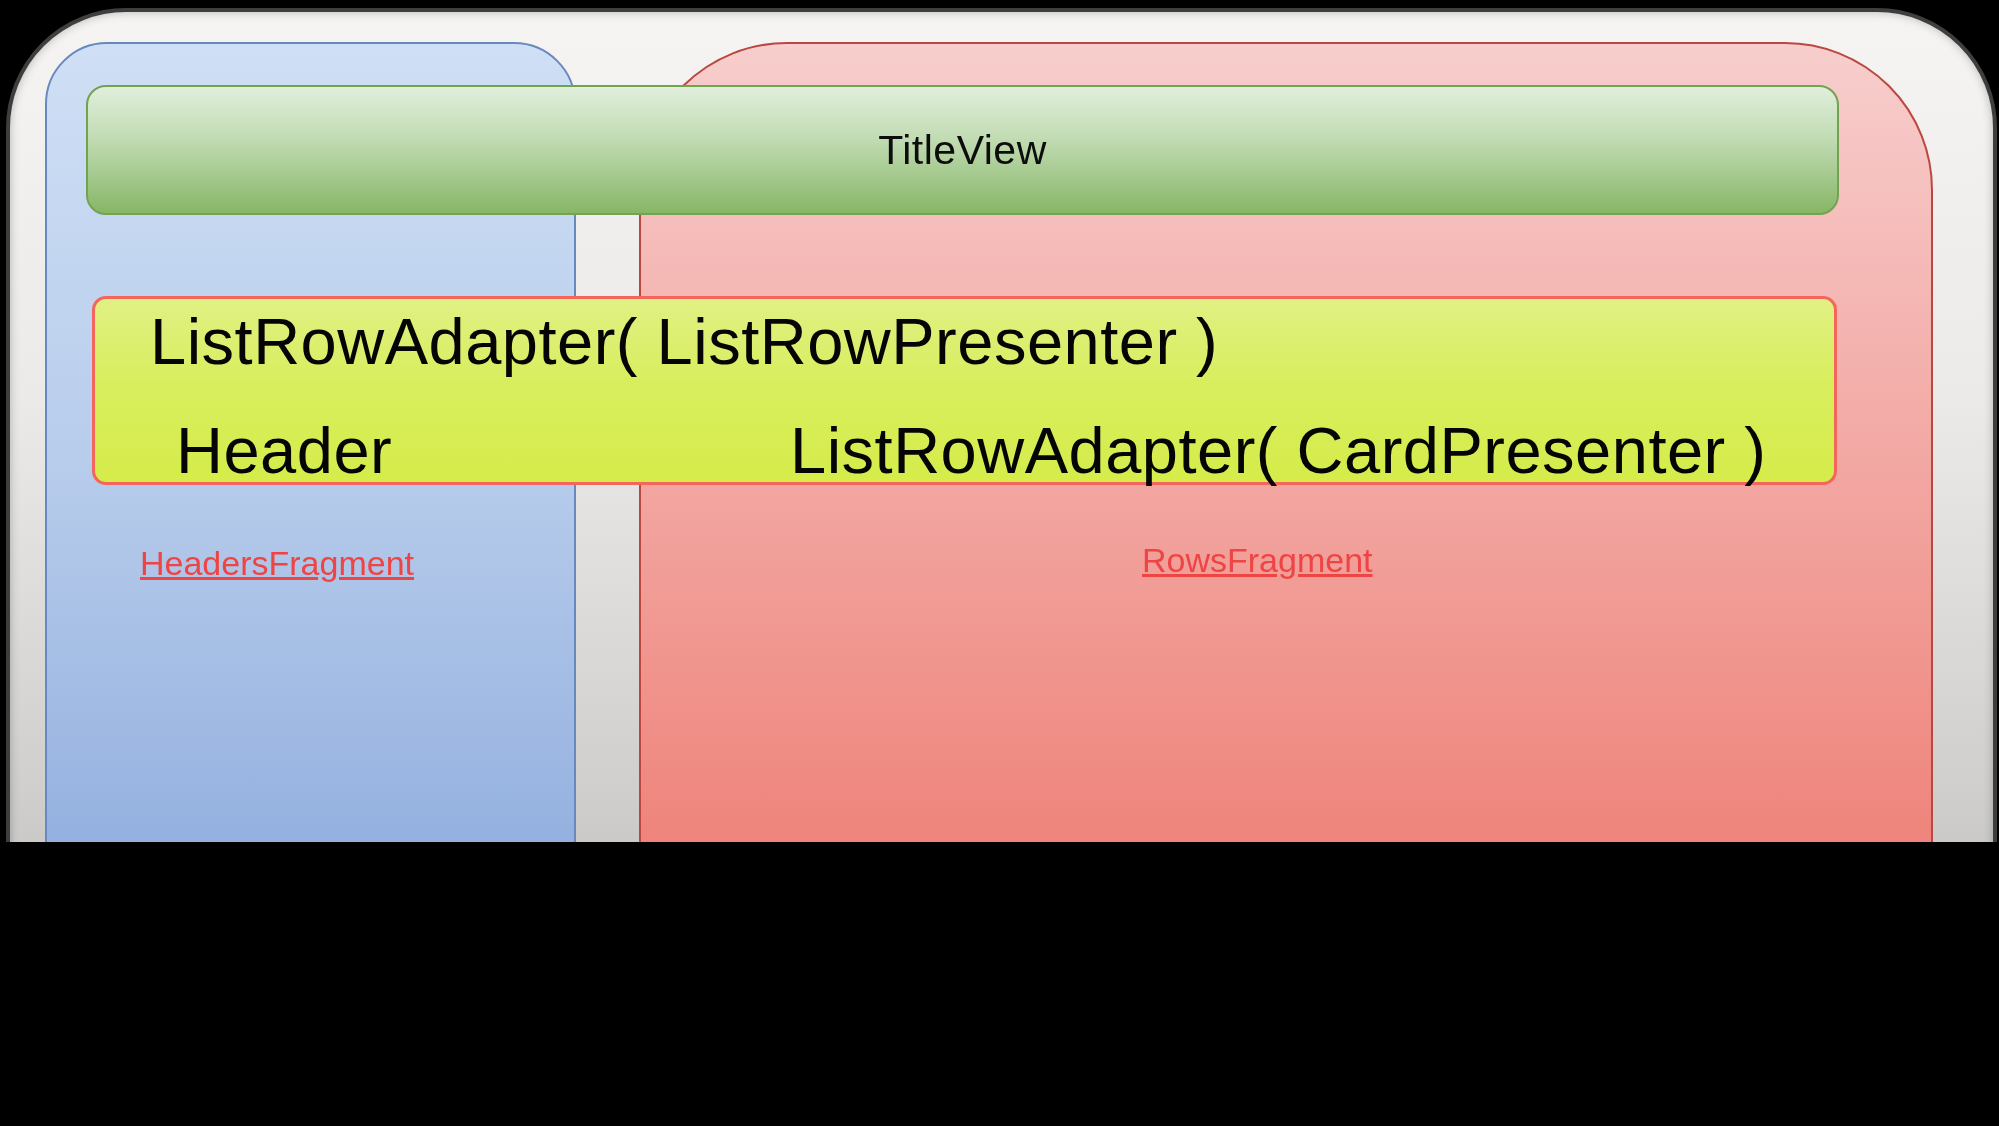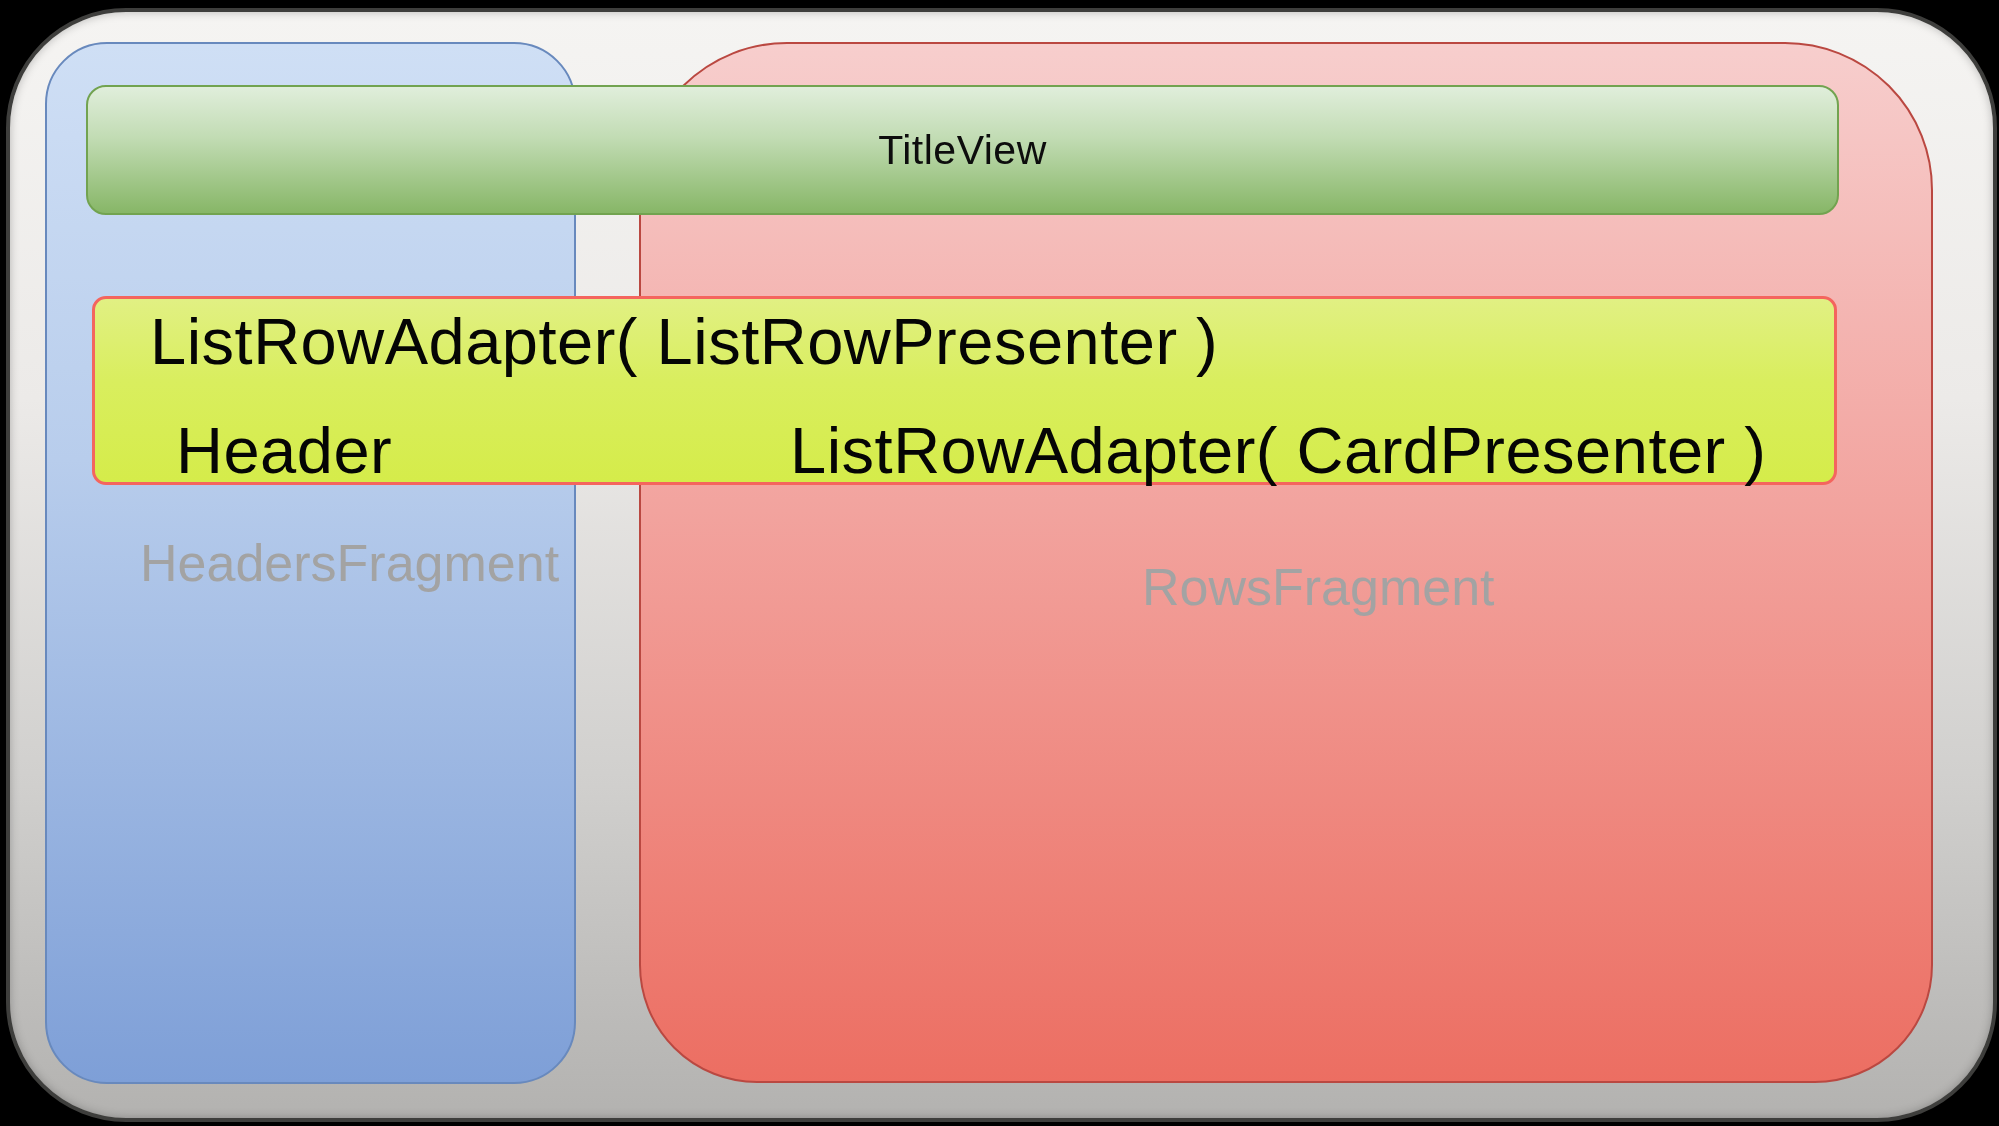--- a/index.html
+++ b/index.html
@@ -4,21 +4,21 @@
 <style>
   html, body {
     margin: 0;
     padding: 0;
     background: #000000;
     font-family: "Liberation Sans", sans-serif;
   }
   #stage {
     position: relative;
     width: 1999px;
-    height: 1126px;
+    height: 842px;
     background: #000000;
     overflow: hidden;
   }
   .abs { position: absolute; }
 
   
   .outer-frame {
     left: 6px; top: 8px;
     width: 1983px; height: 1106px;
     border: 4px solid #3e3e3c;
@@ -74,31 +74,32 @@
 
   .big-text {
     font-size: 65px;
     line-height: 65px;
     color: #050505;
     letter-spacing: 0.5px;
     white-space: nowrap;
     margin-top: 44px;
   }
   .label-text {
-    font-size: 52px;
+    font-size: 34px;
     line-height: 40px;
-    color: #a3a3a3;
+    color: #ef4444;
     white-space: nowrap;
+    text-decoration: underline;
   }
 
   .listrow-presenter-text { left: 150px; top: 265px; }
   .header-text            { left: 176px; top: 374px; }
   .card-presenter-text    { left: 790px; top: 374px; }
   .headers-fragment-label { left: 140px; top: 543px; }
-  .rows-fragment-label    { left: 1142px; top: 567px; }
+  .rows-fragment-label    { left: 1142px; top: 540px; }
 </style>
 </head>
 <body>
 
 <div id="stage">
 
   <div class="abs outer-frame"></div>
 
   <div class="abs headers-panel"></div>
 

